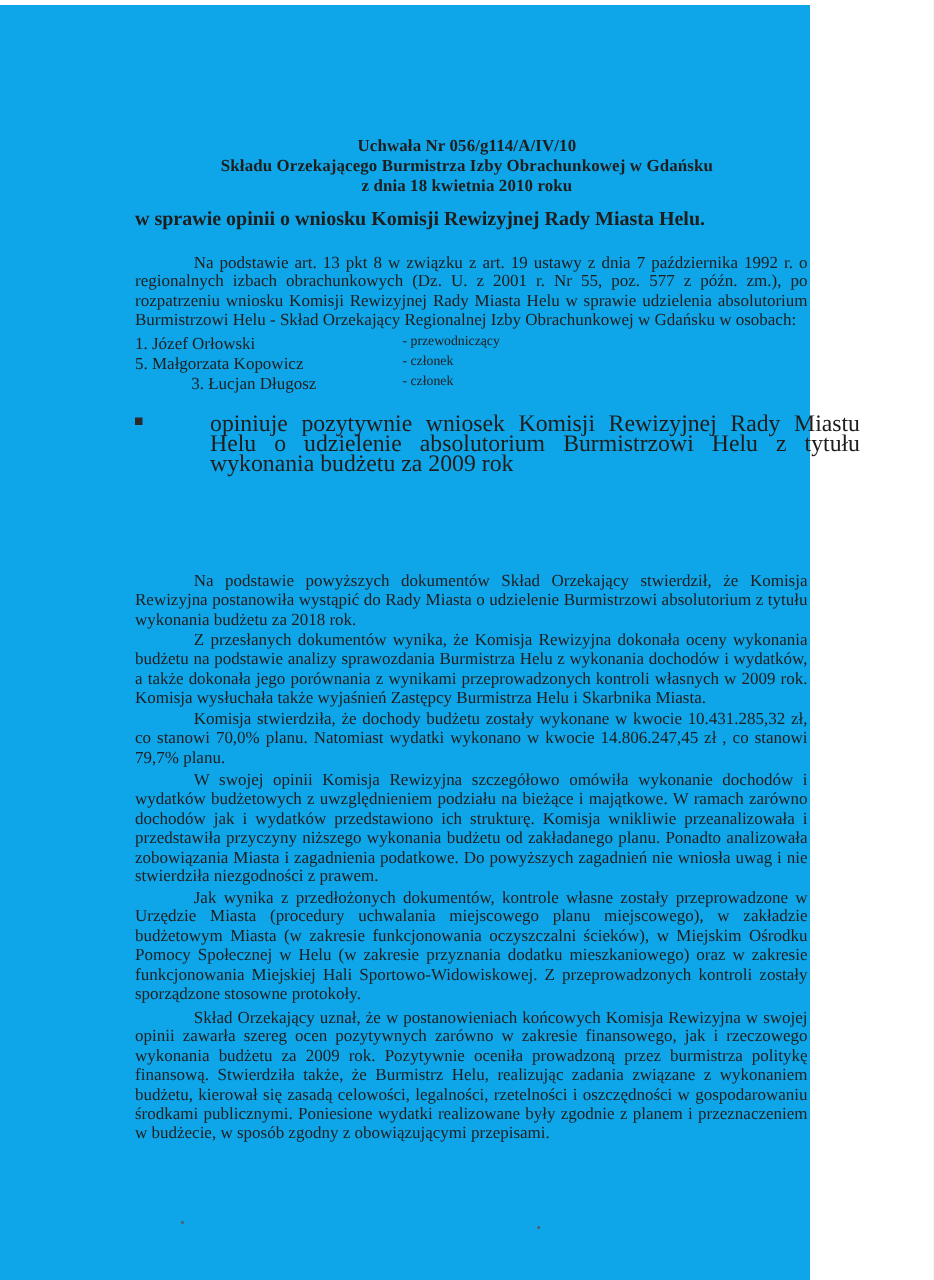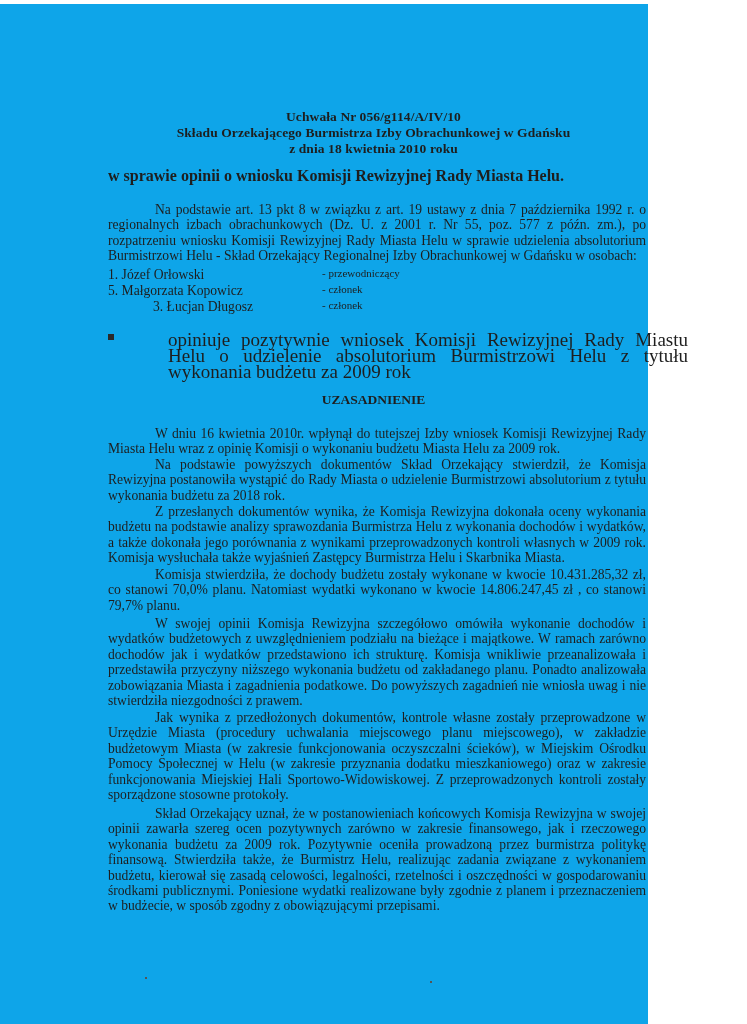--- a/index.html
+++ b/index.html
@@ -41,23 +41,21 @@
   <div class="member" style="top:263px;">1. Józef Orłowski</div>
   <div class="role" style="top:263px;">- przewodniczący</div>
   <div class="member" style="top:279px;">5. Małgorzata Kopowicz</div>
   <div class="role" style="top:279px;">- członek</div>
   <div class="member" style="top:295px;margin-left:45px;">3. Łucjan Długosz</div>
   <div class="role" style="top:295px;">- członek</div>
 
   <div class="bullet"></div>
   <div class="decision">opiniuje pozytywnie wniosek Komisji Rewizyjnej Rady Miastu Helu o udzielenie absolutorium Burmistrzowi Helu z tytułu wykonania budżetu za 2009 rok</div>
 
-  <div class="section-title">UZASADNIENIE</div>
 
-  <div class="para indent" style="top:422px;">W dniu 16 kwietnia 2010r. wpłynął do tutejszej Izby wniosek Komisji Rewizyjnej Rady Miasta Helu wraz z opinię Komisji o wykonaniu budżetu Miasta Helu za 2009 rok.</div>
   <div class="para indent" style="top:453px;">Na podstawie powyższych dokumentów Skład Orzekający stwierdził, że Komisja Rewizyjna postanowiła wystąpić do Rady Miasta o udzielenie Burmistrzowi absolutorium z tytułu wykonania budżetu za 2018 rok.</div>
   <div class="para indent" style="top:500px;">Z przesłanych dokumentów wynika, że Komisja Rewizyjna dokonała oceny wykonania budżetu na podstawie analizy sprawozdania Burmistrza Helu z wykonania dochodów i wydatków, a także dokonała jego porównania z wynikami przeprowadzonych kontroli własnych w 2009 rok. Komisja wysłuchała także wyjaśnień Zastępcy Burmistrza Helu i Skarbnika Miasta.</div>
   <div class="para indent" style="top:563px;">Komisja stwierdziła, że dochody budżetu zostały wykonane w kwocie 10.431.285,32 zł, co stanowi 70,0% planu. Natomiast wydatki wykonano w kwocie 14.806.247,45 zł , co stanowi 79,7% planu.</div>
   <div class="para indent" style="top:612px;">W swojej opinii Komisja Rewizyjna szczegółowo omówiła wykonanie dochodów i wydatków budżetowych z uwzględnieniem podziału na bieżące i majątkowe. W ramach zarówno dochodów jak i wydatków przedstawiono ich strukturę. Komisja wnikliwie przeanalizowała i przedstawiła przyczyny niższego wykonania budżetu od zakładanego planu. Ponadto analizowała zobowiązania Miasta i zagadnienia podatkowe. Do powyższych zagadnień nie wniosła uwag i nie stwierdziła niezgodności z prawem.</div>
   <div class="para indent" style="top:706px;">Jak wynika z przedłożonych dokumentów, kontrole własne zostały przeprowadzone w Urzędzie Miasta (procedury uchwalania miejscowego planu miejscowego), w zakładzie budżetowym Miasta (w zakresie funkcjonowania oczyszczalni ścieków), w Miejskim Ośrodku Pomocy Społecznej w Helu (w zakresie przyznania dodatku mieszkaniowego) oraz w zakresie funkcjonowania Miejskiej Hali Sportowo-Widowiskowej. Z przeprowadzonych kontroli zostały sporządzone stosowne protokoły.</div>
   <div class="para indent" style="top:802px;">Skład Orzekający uznał, że w postanowieniach końcowych Komisja Rewizyjna w swojej opinii zawarła szereg ocen pozytywnych zarówno w zakresie finansowego, jak i rzeczowego wykonania budżetu za 2009 rok. Pozytywnie oceniła prowadzoną przez burmistrza politykę finansową. Stwierdziła także, że Burmistrz Helu, realizując zadania związane z wykonaniem budżetu, kierował się zasadą celowości, legalności, rzetelności i oszczędności w gospodarowaniu środkami publicznymi. Poniesione wydatki realizowane były zgodnie z planem i przeznaczeniem w budżecie, w sposób zgodny z obowiązującymi przepisami.</div>
 
   <div class="speck" style="left:145px; top:973px;"></div>
   <div class="speck" style="left:430px; top:977px;"></div>
 </div>

